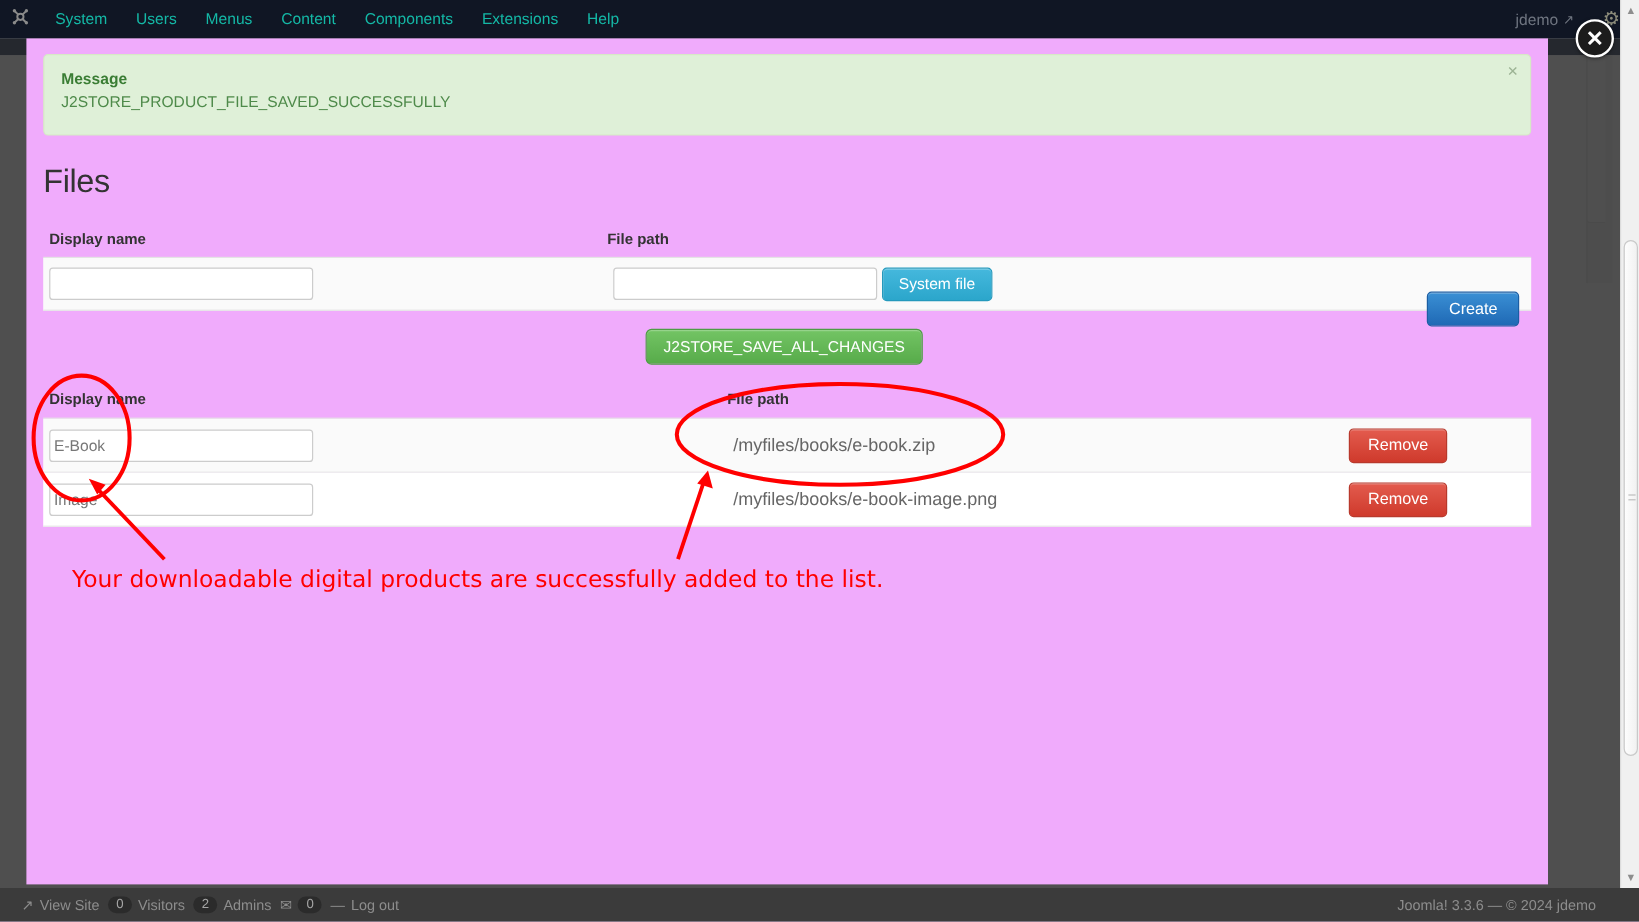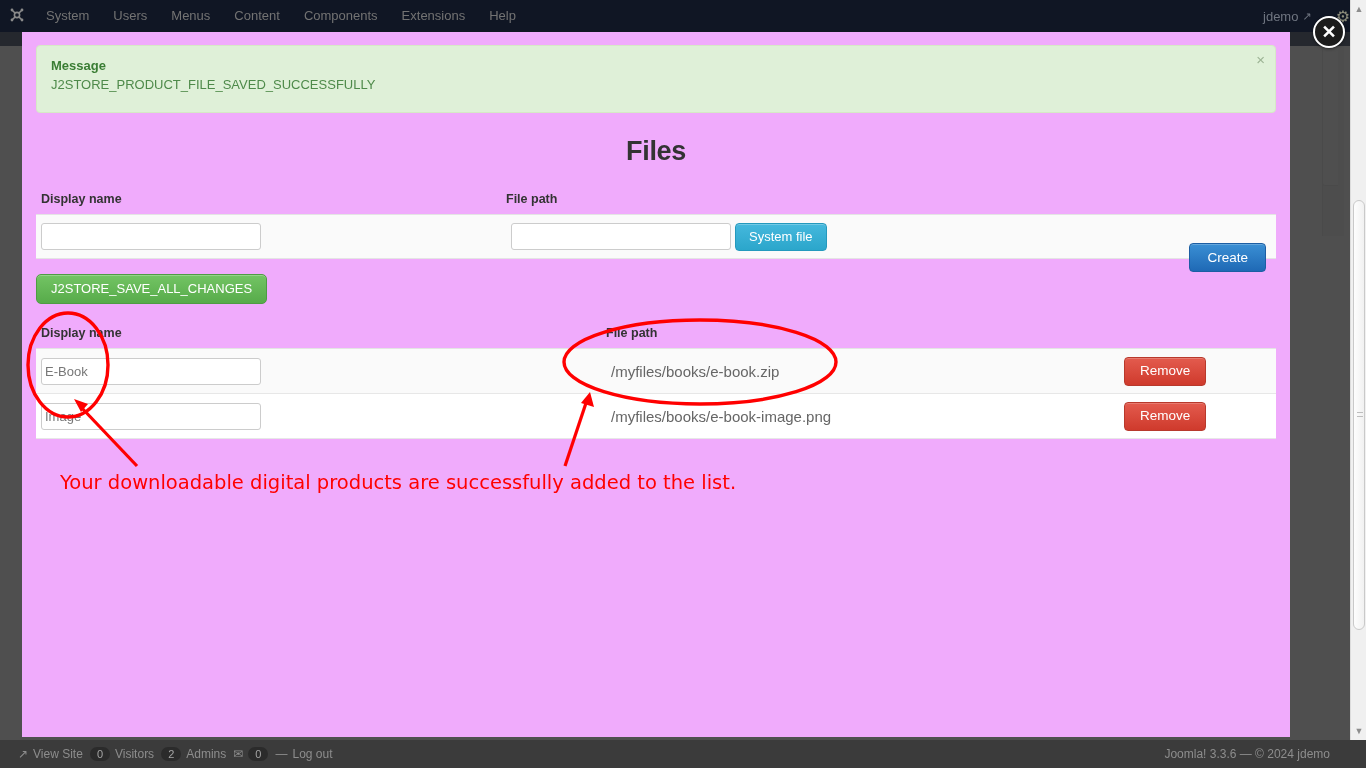--- a/index.html
+++ b/index.html
@@ -22,21 +22,21 @@
     display: flex; align-items: center;
     z-index: 2;
   }
   .joomla-logo {
     width: 34px; text-align: center; color: #8a8a8a; font-size: 16px; line-height: 1;
   }
   .topnav {
     display: flex; align-items: center; gap: 0px;
   }
   .topnav-item {
-    color: #737373; font-size: 13px; padding: 0 12px; line-height: 32px;
+    color: #14b8a6; font-size: 13px; padding: 0 12px; line-height: 32px;
     white-space: nowrap; cursor: pointer;
   }
   .topbar-right {
     margin-left: auto; display: flex; align-items: center; height: 32px; padding-right: 10px;
   }
   .topbar-user {
     color: #6f7580; font-size: 13px; display: flex; align-items: center; gap: 4px; padding-right: 24px;
   }
   .topbar-user .ext { font-size: 11px; }
   .gear-icon { color: #8b8b7a; font-size: 16px; padding-right: 6px; }
@@ -121,23 +121,22 @@
   .alert-text  { color: #4e8a4a; font-size: 13px; }
   .alert-close {
     position: absolute; top: 6px; right: 10px;
     color: #9cb394; font-size: 15px; line-height: 1; cursor: pointer;
     font-family: "Liberation Sans", sans-serif;
   }
 
   
   .content { padding: 0 14px; }
   h1.page-title {
-    font-size: 27px; color: #333; margin: 23px 0 0 0; font-weight: bold;
+    font-size: 27px; color: #333; margin: 23px 0 0 0; font-weight: normal;
     letter-spacing: -0.3px;
-    text-align: center;
   }
 
   .colhead-row {
     display: flex; margin-top: 25px; padding-bottom: 8px;
     border-bottom: 1px solid #e4e4e4;
   }
   .colhead { font-size: 12.5px; font-weight: bold; color: #333; }
   .colhead.c1 { width: 470px; padding-left: 5px; }
   .colhead.c2 { width: 480px; }
 
@@ -185,21 +184,21 @@
     border-radius: 5px;
   }
   .btn-remove {
     background: linear-gradient(to bottom,#e35b4e,#cf3a2c);
     border: 1px solid #b8392c;
     box-shadow: inset 0 1px 0 rgba(255,255,255,.2);
     height: 29px; padding: 0 15px; font-size: 13.5px;
   }
 
   .saveall-row {
-    display: flex; justify-content: flex-start;
+    display: flex; justify-content: center;
     padding: 15px 5px 0 0;
   }
 
   .list-head-row {
     display: flex; margin-top: 22px; padding-bottom: 8px;
     border-bottom: 1px solid #e4e4e4;
   }
   .list-head-row .c1 { width: 570px; padding-left: 5px; }
 
   .file-row {

